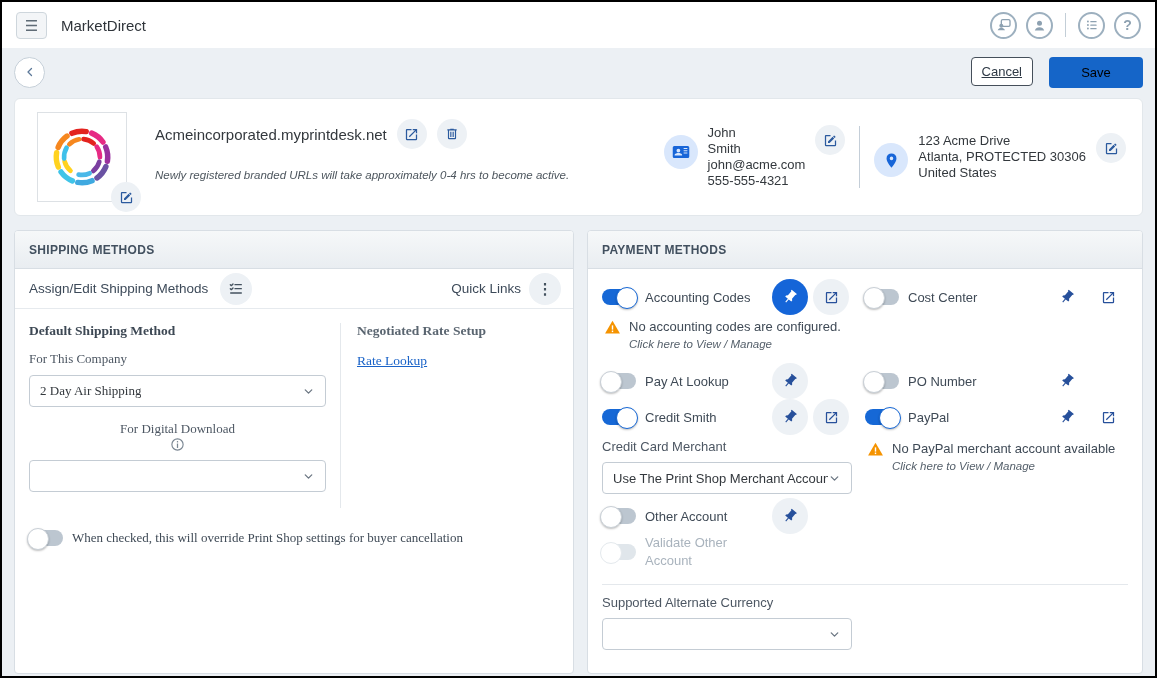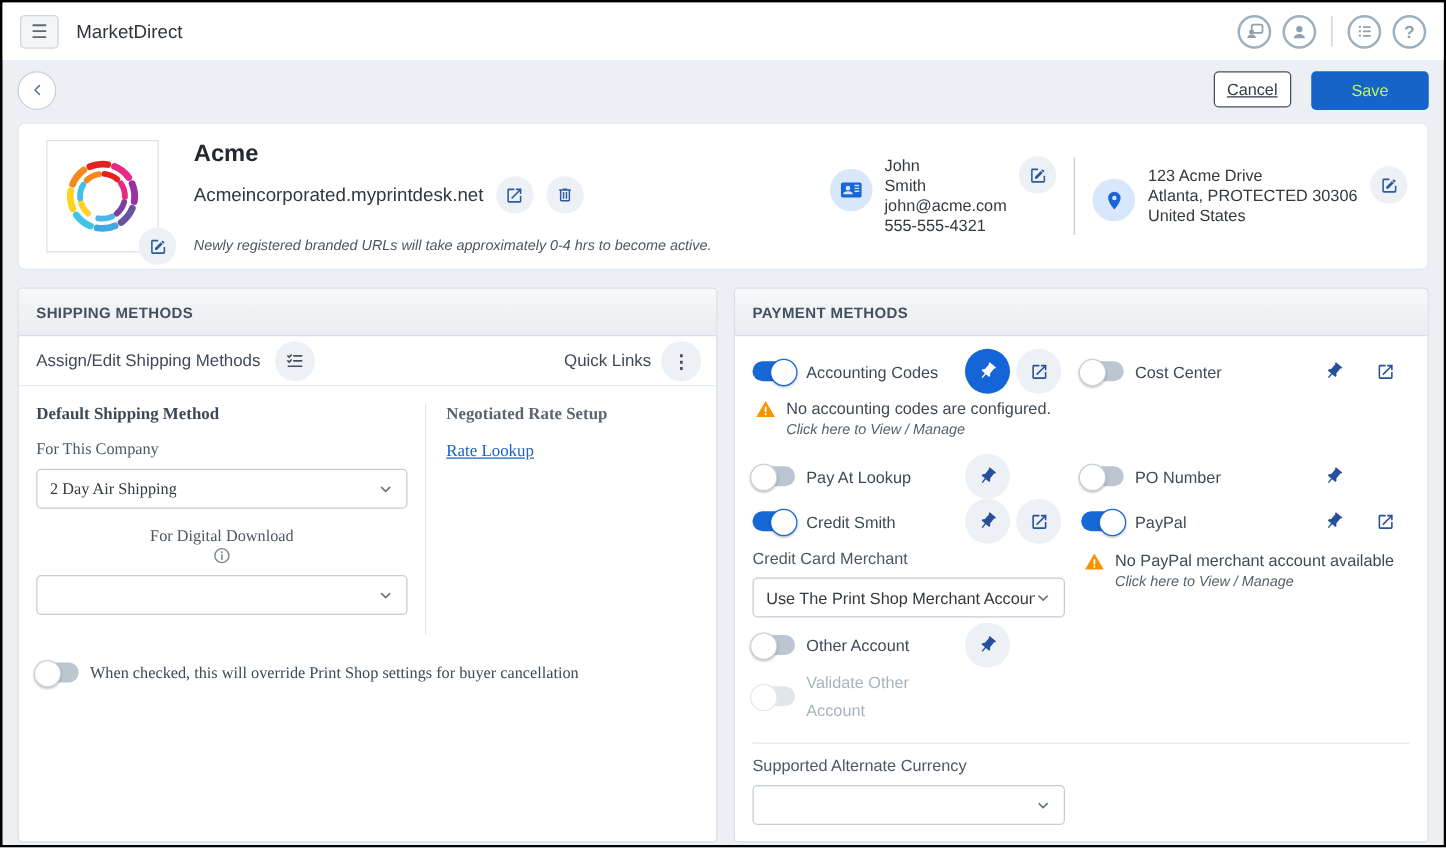--- a/index.html
+++ b/index.html
@@ -12,21 +12,21 @@
   .app-title { font-size: 15px; color: #2f343a; margin-left: 14px; }
   .top-icons { margin-left: auto; display: flex; align-items: center; gap: 9px; }
   .tib { width: 27px; height: 27px; border-radius: 50%; border: 2px solid #9db0bf; background: #fff; color: #8da1b1; display: flex; align-items: center; justify-content: center; cursor: pointer; font-size: 14px; font-weight: bold; padding: 0; }
   .vdiv { width: 1px; height: 24px; background: #c3ced7; margin: 0 3px; }
 
   
   .actionbar { height: 48px; display: flex; align-items: center; padding: 0 12px; }
   .back-btn { width: 31px; height: 31px; border-radius: 50%; background: #fff; border: 1px solid #c6d0d9; color: #5c7899; display: flex; align-items: center; justify-content: center; cursor: pointer; }
   .ab-actions { margin-left: auto; display: flex; gap: 16px; }
   .btn-cancel { min-width: 54px; height: 29px; padding: 0 10px; background: #fff; border: 1px solid #454f5a; border-radius: 4px; font-size: 13px; color: #2f3a46; cursor: pointer; text-decoration: underline; }
-  .btn-save { min-width: 94px; height: 31px; background: #1565c8; border: none; border-radius: 4px; font-size: 13px; color: #bef264; cursor: pointer; }
+  .btn-save { min-width: 94px; height: 31px; background: #1565c8; border: none; border-radius: 4px; font-size: 13px; color: #000000; cursor: pointer; }
 
   
   .page-inner { padding: 0 12px; }
   .company-card { background: #fff; border: 1px solid #e2e7eb; border-radius: 6px; height: 118px; margin-top: 2px; display: flex; align-items: center; padding: 0 16px 0 22px; position: relative; }
   .logo-wrap { position: relative; width: 90px; height: 90px; flex: none; }
   .logo-box { width: 90px; height: 90px; border: 1px solid #dde1e5; background: #fff; display: flex; align-items: center; justify-content: center; }
   .logo-edit { position: absolute; right: -14px; bottom: -10px; }
   .company-info { margin-left: 28px; align-self: flex-start; padding-top: 14px; }
   .company-name { font-size: 19px; font-weight: bold; color: #24292e; }
   .url-row { display: flex; align-items: center; gap: 10px; margin-top: 6px; }
@@ -86,21 +86,21 @@
   .icon-btn { width: 36px; height: 36px; border-radius: 50%; background: #edf1f5; border: none; display: flex; align-items: center; justify-content: center; cursor: pointer; padding: 0; }
   .icon-btn.plain { background: transparent; }
   .icon-btn.pinned-active { background: #1565d8; }
   .warn { display: flex; gap: 8px; padding: 4px 0 8px 2px; }
   .warn .wtxt { font-size: 13px; color: #3f4a56; }
   .warn .wlink { font-size: 11.5px; font-style: italic; color: #55606b; margin-top: 4px; cursor: pointer; }
   .merchant-row { margin-top: 2px; }
   .merchant-col { display: block; }
   .m-select { width: 250px; }
   .divider-h { border-top: 1px solid #e4e8ec; margin: 14px 0 10px 0; }
-  .narrow { max-width: 112px; line-height: 23px; }
+  .narrow { max-width: 112px; line-height: 18px; }
 </style>
 </head>
 <body>
 
 <div class="frame">
 
   <header class="topbar">
     <button class="hamburger">☰</button>
     <div class="app-title">MarketDirect</div>
     <div class="top-icons">
@@ -168,21 +168,20 @@
           </svg>
         </div>
         <button class="icon-circle logo-edit">
           <svg width="15" height="15" viewBox="0 0 24 24">
               <path d="M5,3C3.89,3 3,3.89 3,5V19A2,2 0 0,0 5,21H19A2,2 0 0,0 21,19V12H19V19H5V5H12V3H5M17.78,4C17.61,4 17.43,4.07 17.3,4.2L16.08,5.41L18.58,7.91L19.8,6.7C20.06,6.44 20.06,6 19.8,5.75L18.25,4.2C18.12,4.07 17.95,4 17.78,4M15.37,6.12L8,13.5V16H10.5L17.87,8.62L15.37,6.12Z" fill="#2b5a9e"></path>
             </svg>
         </button>
       </div>
 
       <div class="company-info">
-        <div class="company-name">Acme</div>
         <div class="url-row">
           <span class="company-url">Acmeincorporated.myprintdesk.net</span>
           <button class="icon-circle">
             <svg width="15" height="15" viewBox="0 0 24 24">
                 <path d="M14,3V5H17.59L7.76,14.83L9.17,16.24L19,6.41V10H21V3M19,19H5V5H12V3H5C3.89,3 3,3.9 3,5V19A2,2 0 0,0 5,21H19A2,2 0 0,0 21,19V12H19V19Z" fill="#2b5a9e"></path>
               </svg>
           </button>
           <button class="icon-circle">
             <svg width="14" height="14" viewBox="0 0 24 24">
                 <path d="M9,3V4H4V6H5V19A2,2 0 0,0 7,21H17A2,2 0 0,0 19,19V6H20V4H15V3H9M7,6H17V19H7V6M9,8V17H11V8H9M13,8V17H15V8H13Z" fill="#2b5a9e"></path>

